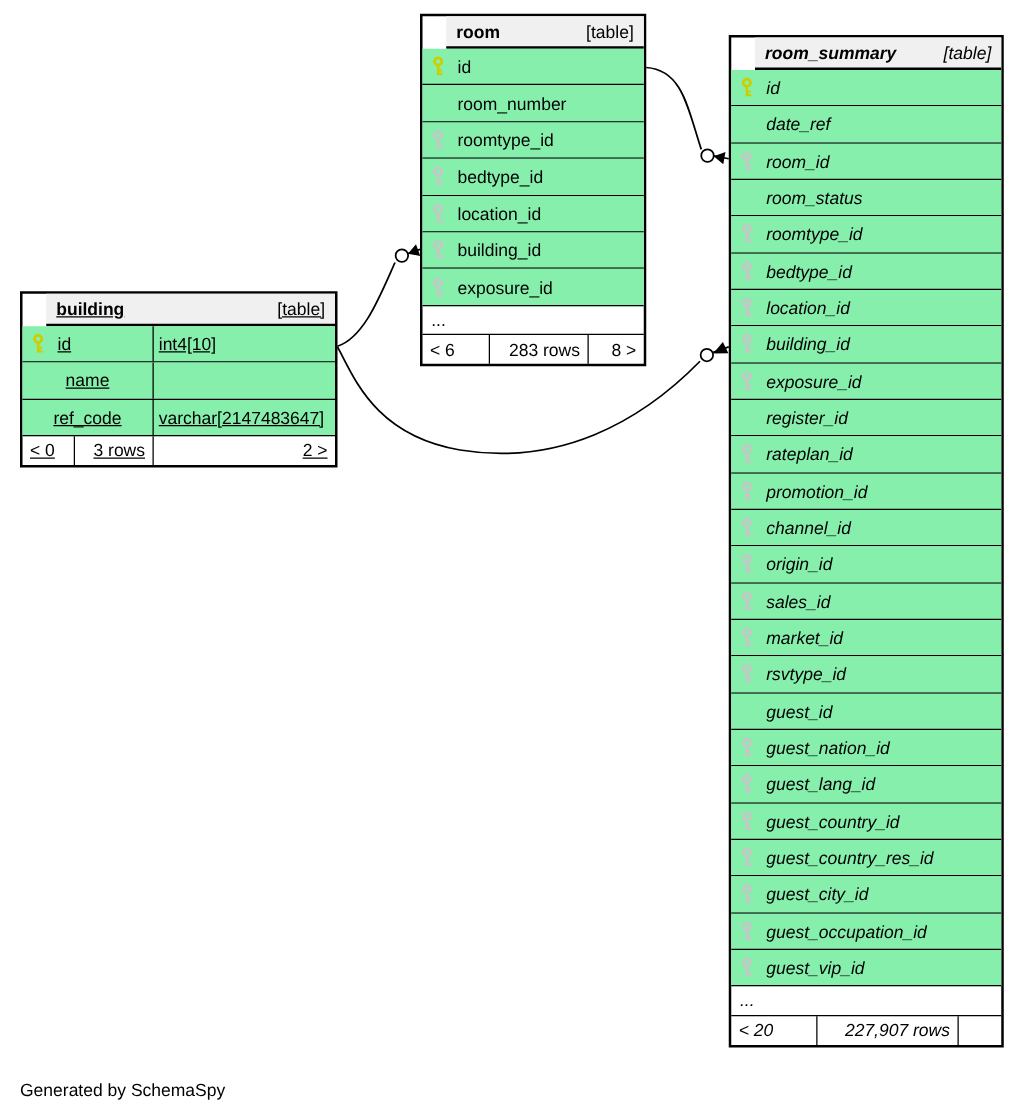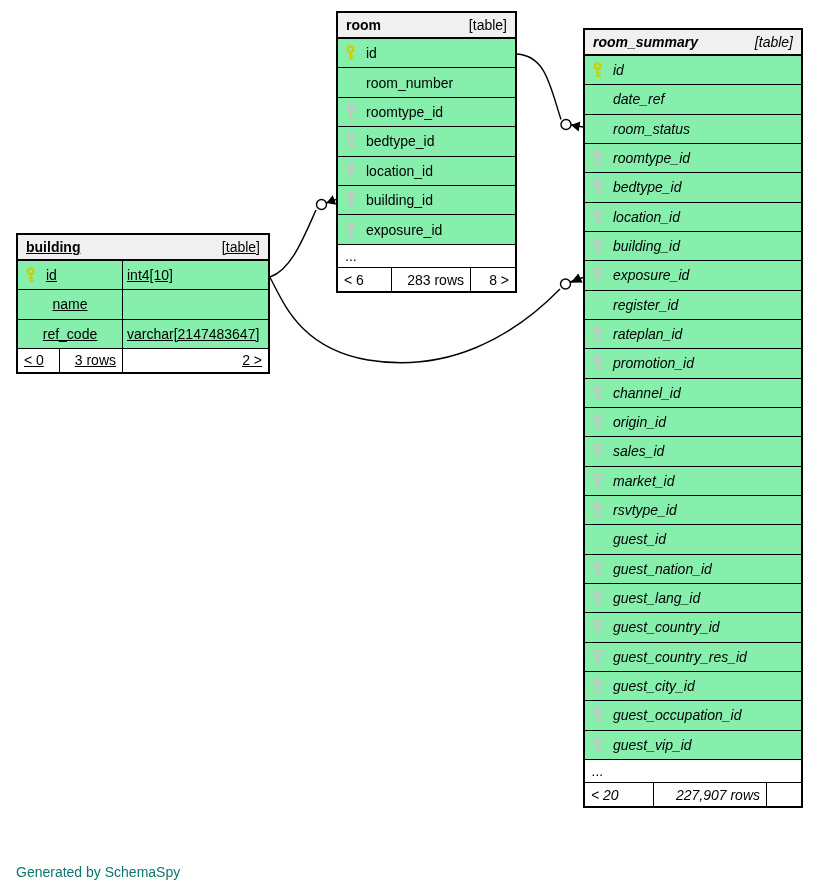--- a/index.html
+++ b/index.html
@@ -7,21 +7,21 @@
     position:relative;width:820px;height:893px;background:#ffffff;
     font-family:"Liberation Sans",sans-serif;color:#000;overflow:hidden;
   }
   .rel-layer{position:absolute;left:0;top:0;pointer-events:none;}
   .etable{
     position:absolute;background:#fff;border:2px solid #000;box-sizing:border-box;
   }
   .hdr{
     height:24px;background:#f0f0f0;border-bottom:2px solid #000;
     display:flex;justify-content:space-between;align-items:center;
-    padding:0 8px;font-size:14px;
+    padding:0 8px;font-size:14px;margin-left:19px;
   }
   .tname{font-weight:bold;}
   .ttag{font-weight:normal;}
   .crow{
     height:var(--rh);border-bottom:1.5px solid #000;display:flex;align-items:stretch;
     font-size:14px;box-sizing:border-box;background:#86efac;
   }
   .namecell{display:flex;align-items:center;padding-left:7px;flex:1;box-sizing:border-box;}
   .two .namecell{flex:none;width:105px;border-right:1.5px solid #000;}
   .two .namecell.centered{justify-content:center;padding-left:0;}
@@ -33,21 +33,21 @@
     padding-left:7px;font-size:14px;box-sizing:border-box;
   }
   .tfoot{display:flex;height:23px;font-size:14px;}
   .fc{
     display:flex;align-items:center;box-sizing:border-box;height:100%;
     border-right:1.5px solid #000;
   }
   .fc.fl{justify-content:flex-start;padding-left:6px;}
   .fc.fm{justify-content:flex-end;padding-right:6px;}
   .fc.fr{justify-content:flex-end;padding-right:6px;flex:1;border-right:none;}
-  .gen-note{position:absolute;left:16px;top:864px;font-size:14px;color:#0f766e;}
+  .gen-note{position:absolute;left:16px;top:864px;font-size:14px;color:#000000;}
 </style>
 </head>
 <body>
 
 <div class="canvas">
 
   <div class="etable two" id="tbl-building" style="left:16px;top:233px;width:254px;text-decoration:underline;--rh:29.3px;">
     <div class="hdr">
       <span class="tname">building</span>
       <span class="ttag">[table]</span>
@@ -193,20 +193,32 @@
                 <path d="M5.5 11.2 L8.6 11.2 M5.5 14.1 L9 14.1" stroke="#cdcd00" stroke-width="1.8" fill="none"></path>
               </svg>
             </span>
             <span>id</span>
           </div>
         </div>
         <div class="crow">
           <div class="namecell">
             <span class="kicon"></span>
             <span>date_ref</span>
+          </div>
+        </div>
+        <div class="crow">
+          <div class="namecell">
+            <span class="kicon">
+              <svg width="11" height="16" viewBox="0 0 11 16">
+                <circle cx="5.5" cy="4.2" r="2.9" fill="none" stroke="#c6c6c6" stroke-width="2.2"></circle>
+                <path d="M5.5 7.1 L5.5 15" stroke="#c6c6c6" stroke-width="2" fill="none"></path>
+                <path d="M5.5 11.2 L8.6 11.2 M5.5 14.1 L9 14.1" stroke="#c6c6c6" stroke-width="1.8" fill="none"></path>
+              </svg>
+            </span>
+            <span>room_id</span>
           </div>
         </div>
         <div class="crow">
           <div class="namecell">
             <span class="kicon"></span>
             <span>room_status</span>
           </div>
         </div>
         <div class="crow">
           <div class="namecell">

